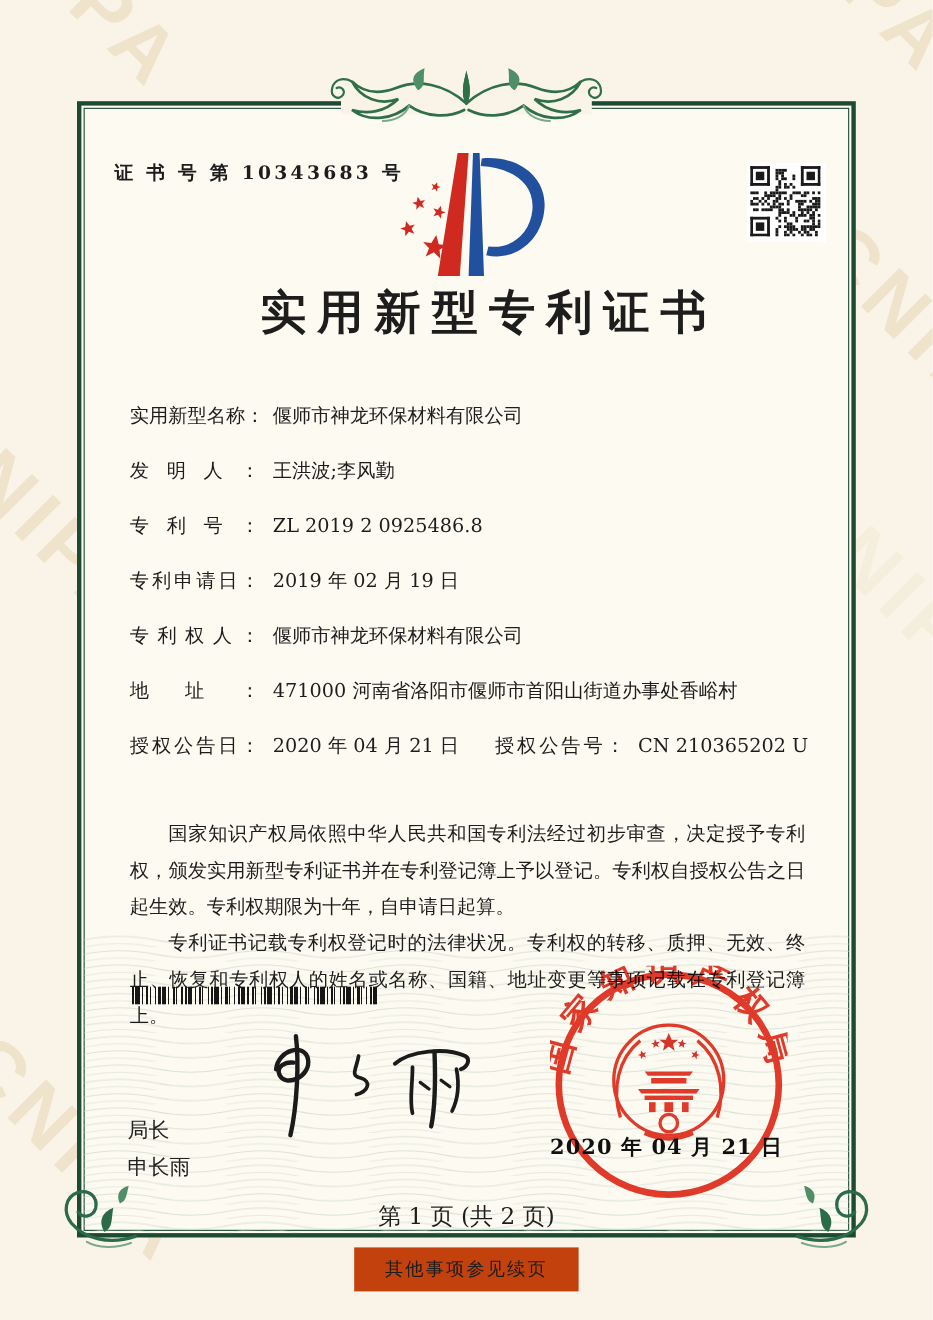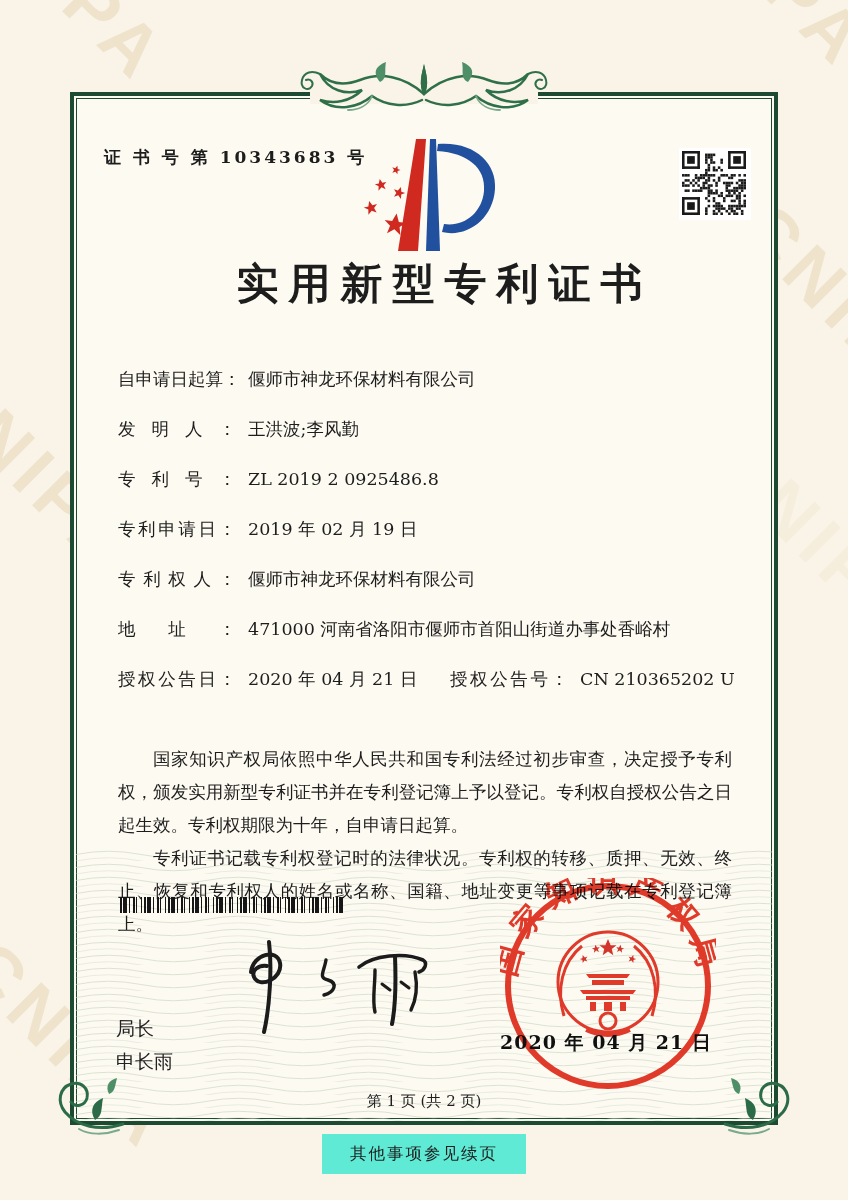--- a/index.html
+++ b/index.html
@@ -47,23 +47,23 @@
 
   .issuer{position:absolute;left:116px;top:968px;font-family:"Liberation Sans",sans-serif;
           font-size:19px;line-height:33px;color:#222;margin-top:44px;}
   .sig{position:absolute;left:225px;top:932px;width:218px;height:108px;}
 
   .seal{position:absolute;left:500px;top:878px;width:216px;height:216px;
         mix-blend-mode:multiply;opacity:.95;}
   .seal-date{position:absolute;left:498px;top:1030px;width:216px;text-align:center;
         font-size:19px;font-weight:bold;color:#101010;letter-spacing:1px;z-index:5;}
 
-  .page-info{position:absolute;left:0;right:0;top:1092px;text-align:center;font-size:15px;}
+  .page-info{position:absolute;left:0;right:0;top:1092px;text-align:center;font-size:21px;}
   .cont-box{position:absolute;left:50%;transform:translateX(-50%);top:1134px;
-        background:#5eead4;padding:9px 28px;font-size:16.5px;letter-spacing:2px;z-index:5;}
+        background:#c2410c;padding:9px 28px;font-size:16.5px;letter-spacing:2px;z-index:5;}
 
   .ornament-top{position:absolute;left:284px;top:58px;width:280px;height:75px;z-index:4;}
   .ornament-bl{position:absolute;left:48px;top:1076px;width:82px;height:60px;z-index:4;}
   .ornament-br{position:absolute;left:718px;top:1076px;width:82px;height:60px;z-index:4;}
 </style>
 </head>
 <body>
 
 <div class="page">
 
@@ -329,21 +329,21 @@
           <rect x="51.2" y="61.44" width="2.56" height="2.56" fill="#1a1a1a"></rect>
           <rect x="53.76" y="61.44" width="2.56" height="2.56" fill="#1a1a1a"></rect>
           <rect x="58.88" y="61.44" width="2.56" height="2.56" fill="#1a1a1a"></rect>
         </svg>
     </div>
 
     <div class="title">实用新型专利证书</div>
 
     <div class="fields">
       <div class="frow">
-        <span class="fl">自申请日起算：</span><span class="fv">偃师市神龙环保材料有限公司</span>
+        <span class="fl">实用新型名称：</span><span class="fv">偃师市神龙环保材料有限公司</span>
       </div>
       <div class="frow">
         <span class="fl">发明人：</span><span class="fv">王洪波;李风勤</span>
       </div>
       <div class="frow">
         <span class="fl">专利号：</span><span class="fv">ZL 2019 2 0925486.8</span>
       </div>
       <div class="frow">
         <span class="fl">专利申请日：</span><span class="fv">2019 年 02 月 19 日</span>
       </div>

